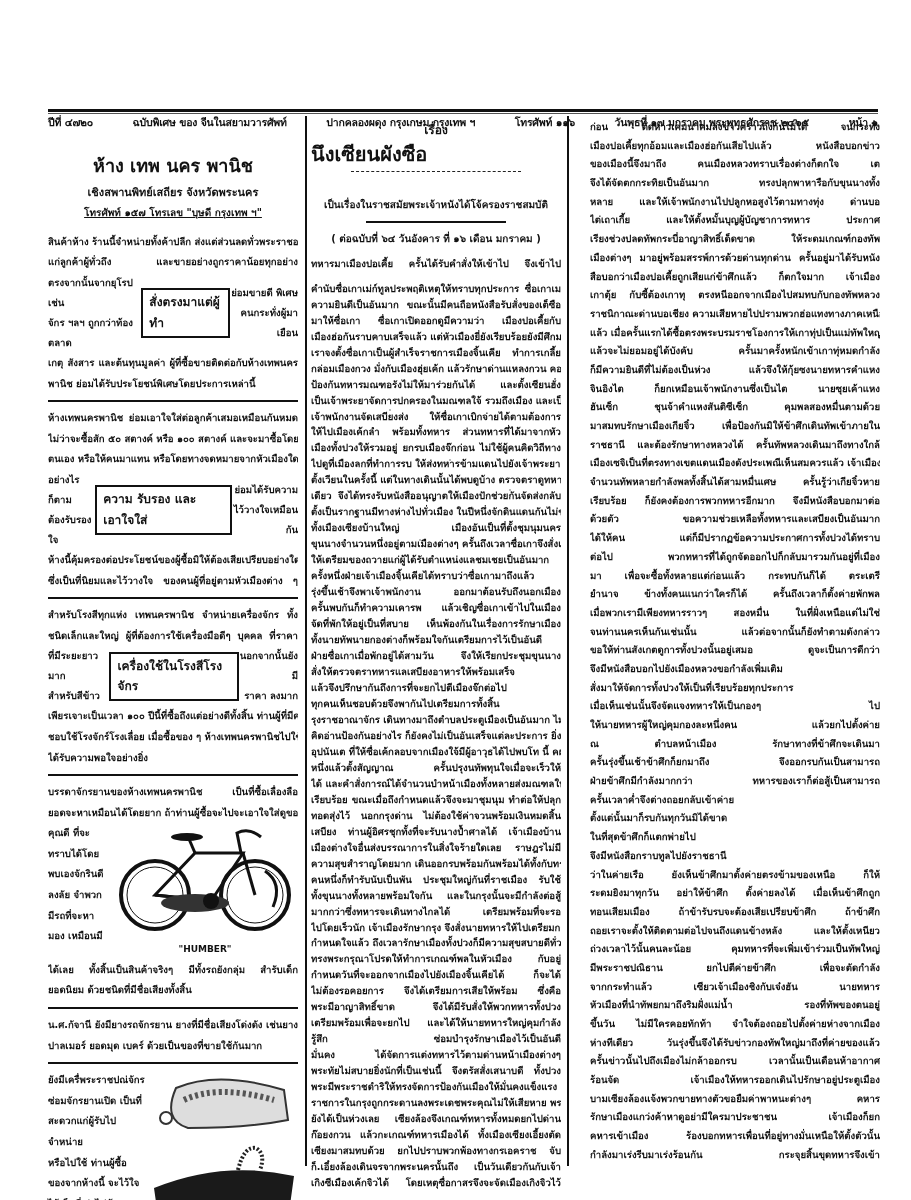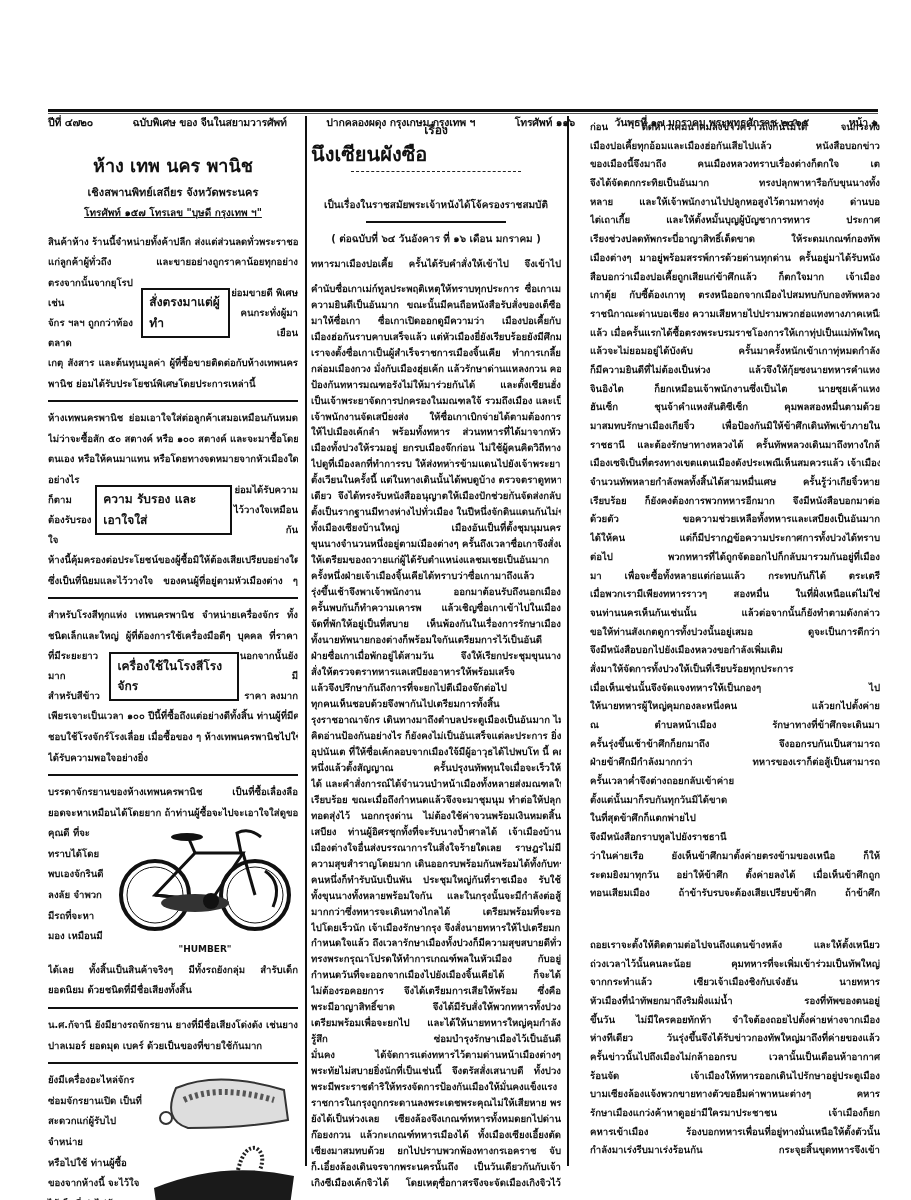--- a/index.html
+++ b/index.html
@@ -146,21 +146,21 @@
 
   <div>
     <p>น.ศ.กัจานี  ยังมียางรถจักรยาน  ยางที่มีชื่อเสียงโด่งดัง  เช่นยาง</p>
     <p style="text-align:left;text-align-last:left;">ปาลเมอร์  ยอดมุด  เบคร์   ด้วยเป็นของที่ขายใช้กันมาก</p>
   </div>
   <div class="hr"></div>
 
   <div>
     <div style="display:flex;">
       <div style="width:100px;">
-        <div>ยังมีเครื่องอะไหล่จักร</div>
+        <div>ยังมีเครื่พระราชปณ่จักร</div>
         <div>ซ่อมจักรยานเปิด  เป็นที่</div>
         <div>สะดวกแก่ผู้รับไปจำหน่าย</div>
         <div>หรือไปใช้  ท่านผู้ซื้อ</div>
         <div>ของจากห้างนี้ จะไว้ใจ</div>
         <div>ได้เต็มที่  ว่าไม่ต้องถูก</div>
 
       </div>
       <div style="flex:1;">
         <svg width="150" height="180" viewBox="0 0 150 180">
           <path d="M28 18 Q70 0 136 20 L140 50 Q100 58 40 58 Q14 50 28 18 Z" fill="#ddd" stroke="#333" stroke-width="2"></path>
@@ -264,39 +264,41 @@
       <p style="line-height: 18.6964px; height: 18.6964px;">ฮันเซ็ก   ชุนจ้าคำแหงสันติซีเซ็ก   คุมพลสองหมื่นตามด้วย</p>
       <p style="line-height: 18.6964px; height: 18.6964px;">มาสมทบรักษาเมืองเกียจิ๋ว   เพื่อป้องกันมิให้ข้าศึกเดินทัพเข้าภายใน</p>
       <p style="line-height: 18.6964px; height: 18.6964px;">ราชธานี และต้องรักษาทางหลวงได้   ครั้นทัพหลวงเดินมาถึงทางใกล้</p>
       <p style="line-height: 18.6964px; height: 18.6964px;">เมืองเซจิเป็นที่ตรงทางเขตแดนเมืองดังประเพณีเห็นสมควรแล้ว   เจ้าเมือง</p>
       <p style="line-height: 18.6964px; height: 18.6964px;">จำนวนทัพหลายกำลังพลทั้งสิ้นได้สามหมื่นเศษ   ครั้นรู้ว่าเกียจิ๋วหาย</p>
       <p style="line-height: 18.6964px; height: 18.6964px;">เรียบร้อย   ก็ยังคงต้องการพวกทหารอีกมาก   จึงมีหนังสือบอกมาต่อ</p>
       <p style="line-height: 18.6964px; height: 18.6964px;">ด้วยตัว   ขอความช่วยเหลือทั้งทหารและเสบียงเป็นอันมาก</p>
       <p style="line-height: 18.6964px; height: 18.6964px;">ได้ให้คน   แต่ก็มีปรากฏข้อความประกาศการทั้งปวงได้ทราบ</p>
       <p style="line-height: 18.6964px; height: 18.6964px;">ต่อไป   พวกทหารที่ได้ถูกจัดออกไปก็กลับมารวมกันอยู่ที่เมือง</p>
       <p style="line-height: 18.6964px; height: 18.6964px;">มา   เพื่อจะซื้อทั้งหลายแต่ก่อนแล้ว   กระทบกันก็ได้   ตระเตรี</p>
+      <p style="line-height: 18.6964px; height: 18.6964px;">ยำนาจ   ข้างทั้งคนแนกว่าใครก็ได้   ครั้นถึงเวลาก็ตั้งค่ายพักพล</p>
       <p style="line-height: 18.6964px; height: 18.6964px;">เมื่อพวกเรามีเพียงทหารราวๆ สองหมื่น   ในที่ฝั่งเหนือแต่ไม่ใช่</p>
       <p style="line-height: 18.6964px; height: 18.6964px;">จนท่านนครเห็นกันเช่นนั้น   แล้วต่อจากนั้นก็ยังทำตามดังกล่าว</p>
       <p style="line-height: 18.6964px; height: 18.6964px;">ขอให้ท่านสังเกตดูการทั้งปวงนั้นอยู่เสมอ   ดูจะเป็นการดีกว่า</p>
       <p style="line-height: 18.6964px; height: 18.6964px;">จึงมีหนังสือบอกไปยังเมืองหลวงขอกำลังเพิ่มเติม</p>
       <p style="line-height: 18.6964px; height: 18.6964px;">สั่งมาให้จัดการทั้งปวงให้เป็นที่เรียบร้อยทุกประการ</p>
       <p style="line-height: 18.6964px; height: 18.6964px;">เมื่อเห็นเช่นนั้นจึงจัดแจงทหารให้เป็นกองๆ ไป</p>
       <p style="line-height: 18.6964px; height: 18.6964px;">ให้นายทหารผู้ใหญ่คุมกองละหนึ่งคน   แล้วยกไปตั้งค่าย</p>
       <p style="line-height: 18.6964px; height: 18.6964px;">ณ ตำบลหน้าเมือง   รักษาทางที่ข้าศึกจะเดินมา</p>
       <p style="line-height: 18.6964px; height: 18.6964px;">ครั้นรุ่งขึ้นเช้าข้าศึกก็ยกมาถึง   จึงออกรบกันเป็นสามารถ</p>
       <p style="line-height: 18.6964px; height: 18.6964px;">ฝ่ายข้าศึกมีกำลังมากกว่า   ทหารของเราก็ต่อสู้เป็นสามารถ</p>
       <p style="line-height: 18.6964px; height: 18.6964px;">ครั้นเวลาค่ำจึงต่างถอยกลับเข้าค่าย</p>
       <p style="line-height: 18.6964px; height: 18.6964px;">ตั้งแต่นั้นมาก็รบกันทุกวันมิได้ขาด</p>
       <p style="line-height: 18.6964px; height: 18.6964px;">ในที่สุดข้าศึกก็แตกพ่ายไป</p>
       <p style="line-height: 18.6964px; height: 18.6964px;">จึงมีหนังสือกราบทูลไปยังราชธานี</p>
       <p style="line-height: 18.6964px; height: 18.6964px;">ว่าในค่ายเรือ  ยังเห็นข้าศึกมาตั้งค่ายตรงข้ามของเหนือ   ก็ให้</p>
       <p style="line-height: 18.6964px; height: 18.6964px;">ระดมยิงมาทุกวัน   อย่าให้ข้าศึก ตั้งค่ายลงได้   เมื่อเห็นข้าศึกถูก</p>
       <p style="line-height: 18.6964px; height: 18.6964px;">ทอนเสียมเมือง   ถ้าข้ารับรบจะต้องเสียเปรียบข้าศึก   ถ้าข้าศึก</p>
-      <p style="line-height: 18.6964px; height: 18.6964px; margin-top: 33px;">ถอยเราจะตั้งให้ติดตามต่อไปจนถึงแดนข้างหลัง  และให้ตั้งเหนียว</p>
+      <p style="line-height: 18.6964px; height: 18.6964px;">ถอยเราจะตั้งให้ติดตามต่อไปจนถึงแดนข้างหลัง  และให้ตั้งเหนียว</p>
       <p style="line-height: 18.6964px; height: 18.6964px;">ถ่วงเวลาไว้นั้นคนละน้อย   คุมทหารที่จะเพิ่มเข้าร่วมเป็นทัพใหญ่</p>
+      <p style="line-height: 18.6964px; height: 18.6964px;">มีพระราชปณิธาน   ยกไปตีค่ายข้าศึก   เพื่อจะตัดกำลัง</p>
       <p style="line-height: 18.6964px; height: 18.6964px;">จากกระทำแล้ว   เซียวเจ้าเมืองชิงกับเจ๋งฮัน   นายทหาร</p>
       <p style="line-height: 18.6964px; height: 18.6964px;">หัวเมืองที่นำทัพยกมาถึงริมฝั่งแม่น้ำ   รองที่ทัพของตนอยู่</p>
       <p style="line-height: 18.6964px; height: 18.6964px;">ขึ้นวัน ไม่มีใครคอยทักท้า  จำใจต้องถอยไปตั้งค่ายห่างจากเมือง</p>
       <p style="line-height: 18.6964px; height: 18.6964px;">ห่างทีเดียว   วันรุ่งขึ้นจึงได้รับข่าวกองทัพใหญ่มาถึงที่ค่ายของแล้ว</p>
       <p style="line-height: 18.6964px; height: 18.6964px;">ครั้นข่าวนั้นไปถึงเมืองไม่กล้าออกรบ   เวลานั้นเป็นเดือนห้าอากาศ</p>
       <p style="line-height: 18.6964px; height: 18.6964px;">ร้อนจัด  เจ้าเมืองให้ทหารออกเดินไปรักษาอยู่ประตูเมือง</p>
       <p style="line-height: 18.6964px; height: 18.6964px;">บามเซียงล้องแจ้งพวกขายทางตัวขอยืมค่าพาหนะต่างๆ   คหาร</p>
       <p style="line-height: 18.6964px; height: 18.6964px;">รักษาเมืองแกว่งค้าหาดูอย่ามีใครมาประชาชน   เจ้าเมืองก็ยก</p>
       <p style="line-height: 18.6964px; height: 18.6964px;">คหารเข้าเมือง   ร้องบอกทหารเพื่อนที่อยู่ทางมั่นเหนือให้ตั้งตัวนั้น</p>
       <p style="line-height: 18.6964px; height: 18.6964px;">กำลังมาเร่งรีบมาเร่งร้อนกัน   กระจุยสิ้นขุดทหารจึงเข้า</p>

